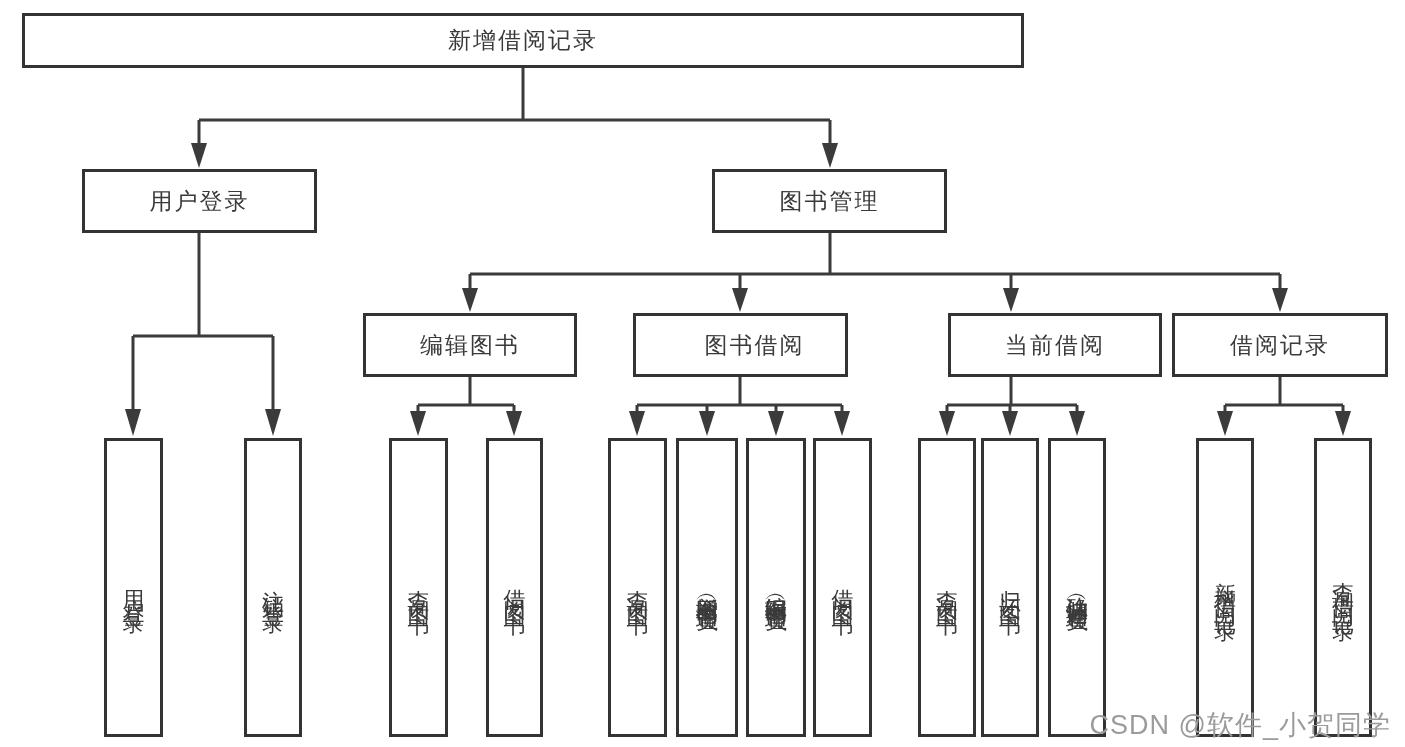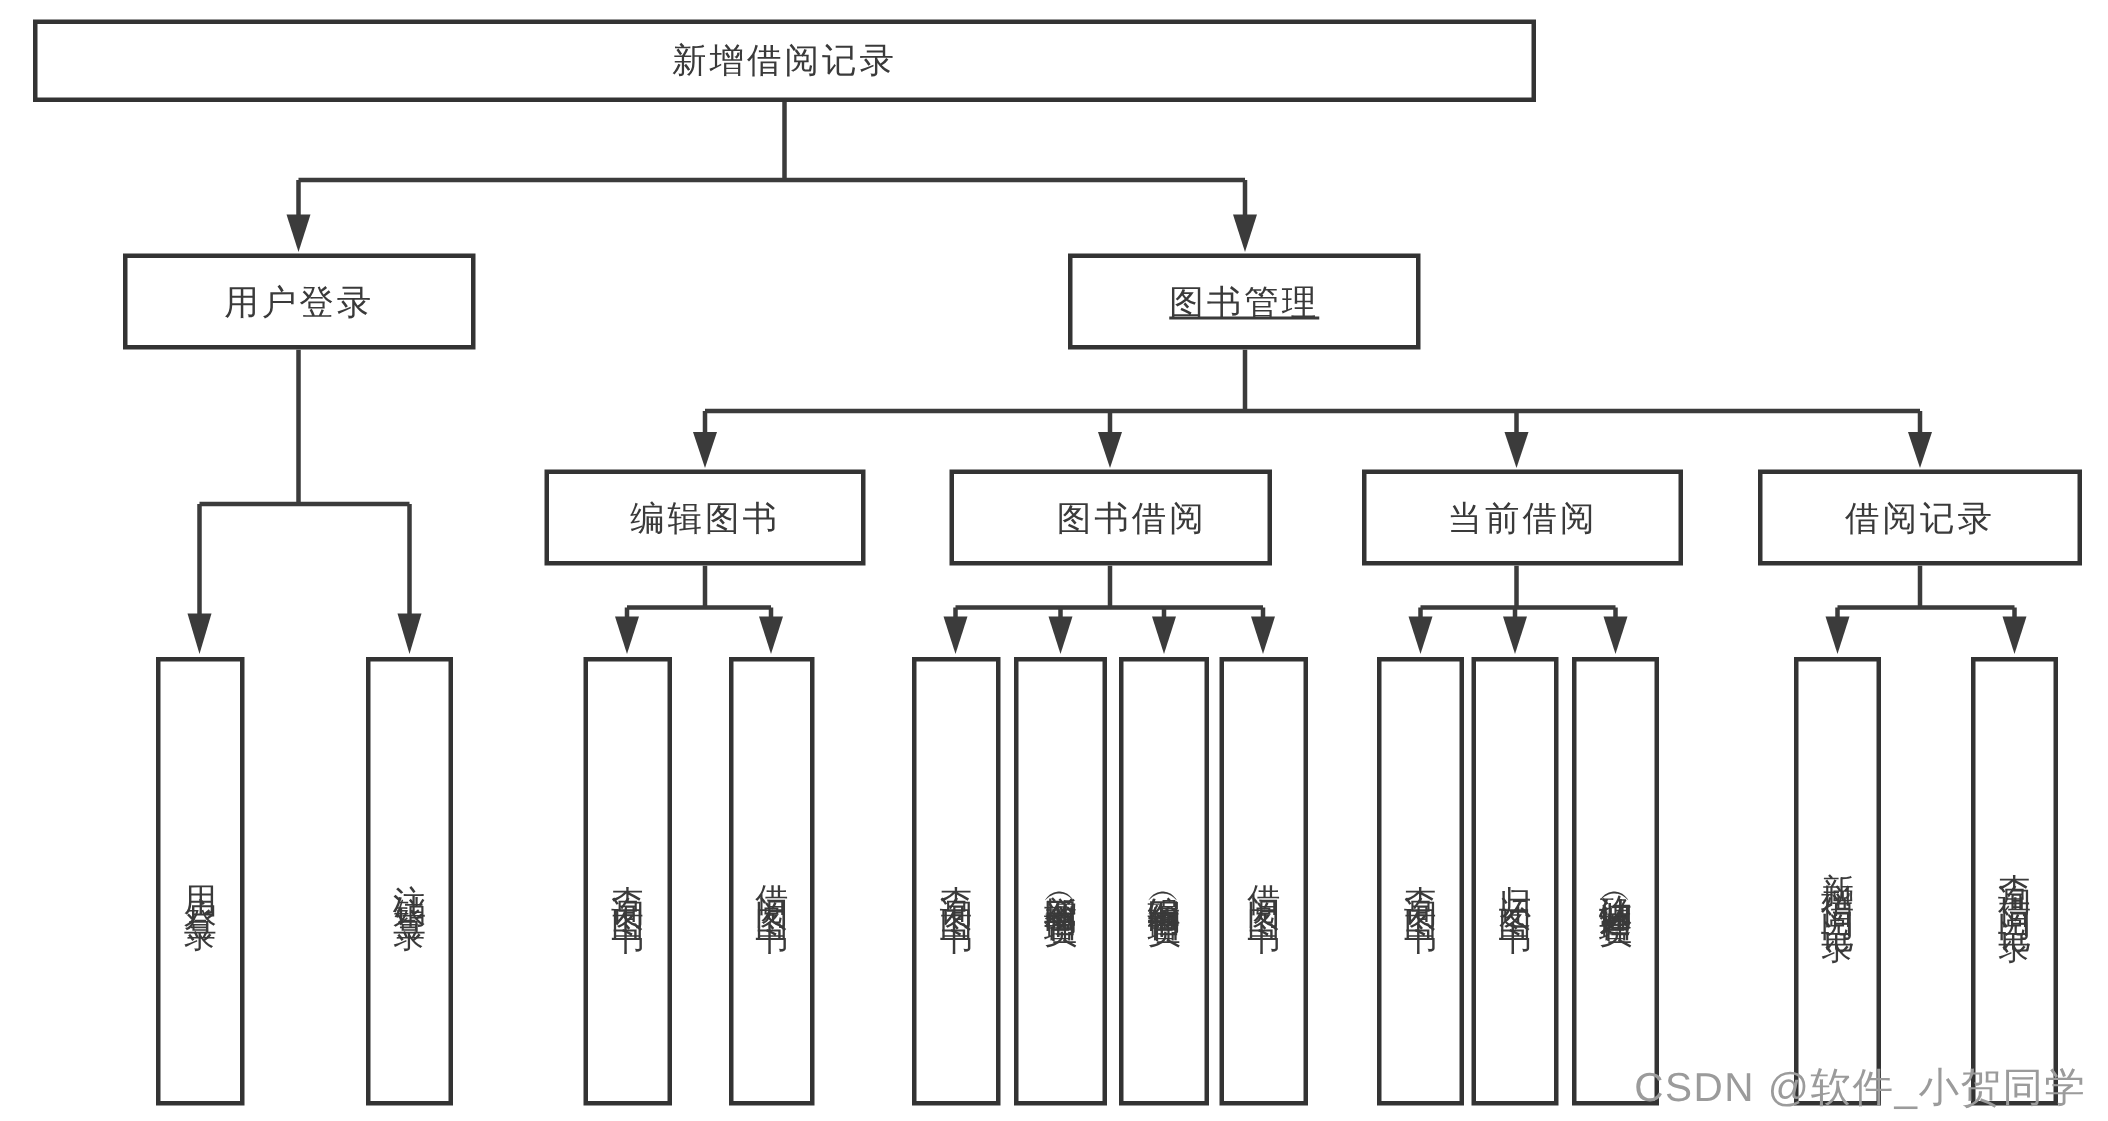--- a/index.html
+++ b/index.html
@@ -116,31 +116,31 @@
     </g>
   </svg>
 
   <div class="box" style="left:22px; top:13px; width:1002px; height:55px;">
     <span class="hlabel">新增借阅记录</span>
   </div>
 
   <div class="box" style="left:82px; top:169px; width:235px; height:64px;">
     <span class="hlabel">用户登录</span>
   </div>
-  <div class="box" style="left:712px; top:169px; width:235px; height:64px;text-decoration:underline;">
+  <div class="box" style="left:712px; top:169px; width:235px; height:64px;">
     <span class="hlabel">图书管理</span>
   </div>
 
   <div class="box" style="left:363px; top:313px; width:214px; height:64px;">
     <span class="hlabel">编辑图书</span>
   </div>
   <div class="box" style="left:633px; top:313px; width:215px; height:64px;padding-left:28px;">
     <span class="hlabel">图书借阅</span>
   </div>
-  <div class="box" style="left:908px; top:313px; width:214px; height:64px;">
+  <div class="box" style="left:948px; top:313px; width:214px; height:64px;">
     <span class="hlabel">当前借阅</span>
   </div>
   <div class="box" style="left:1172px; top:313px; width:216px; height:64px;">
     <span class="hlabel">借阅记录</span>
   </div>
 
   <div class="box leaf" style="left:104px; width:59px;">
     <span class="vtext">用户登录</span>
   </div>
   <div class="box leaf" style="left:244px; width:58px;">

